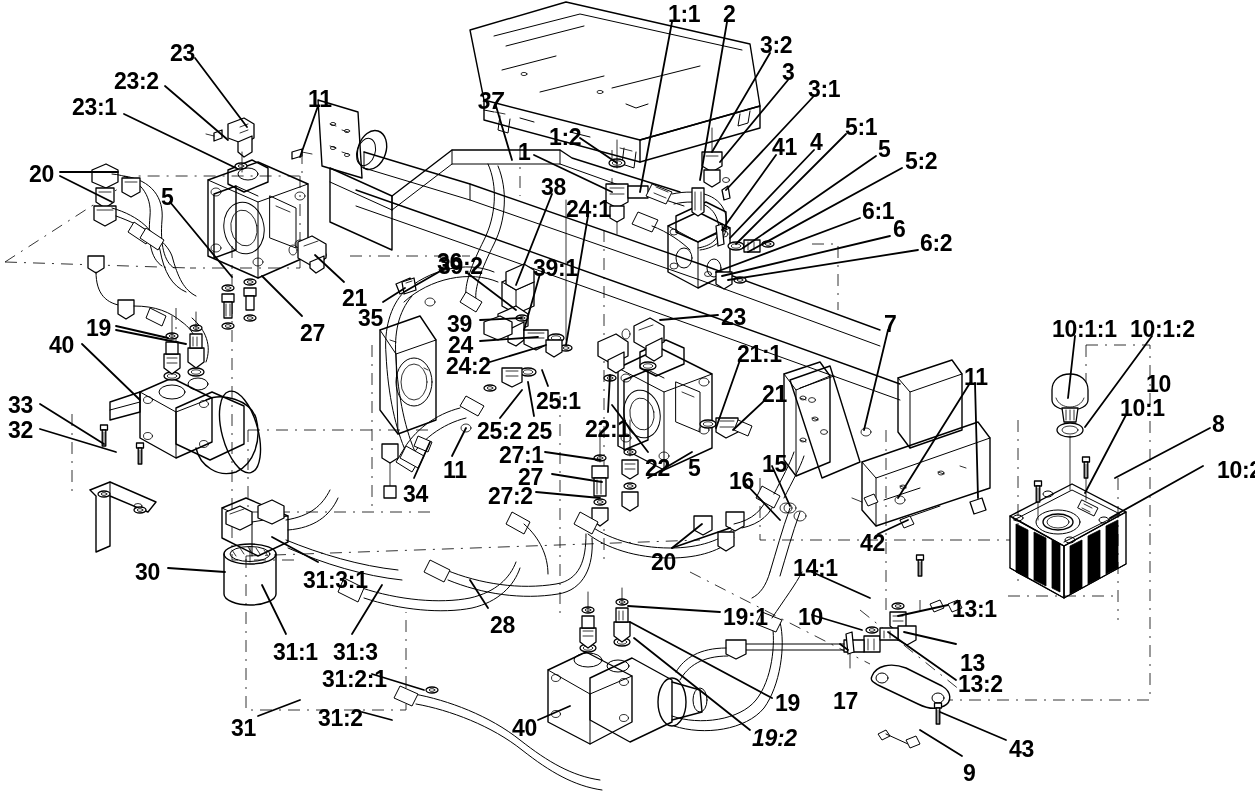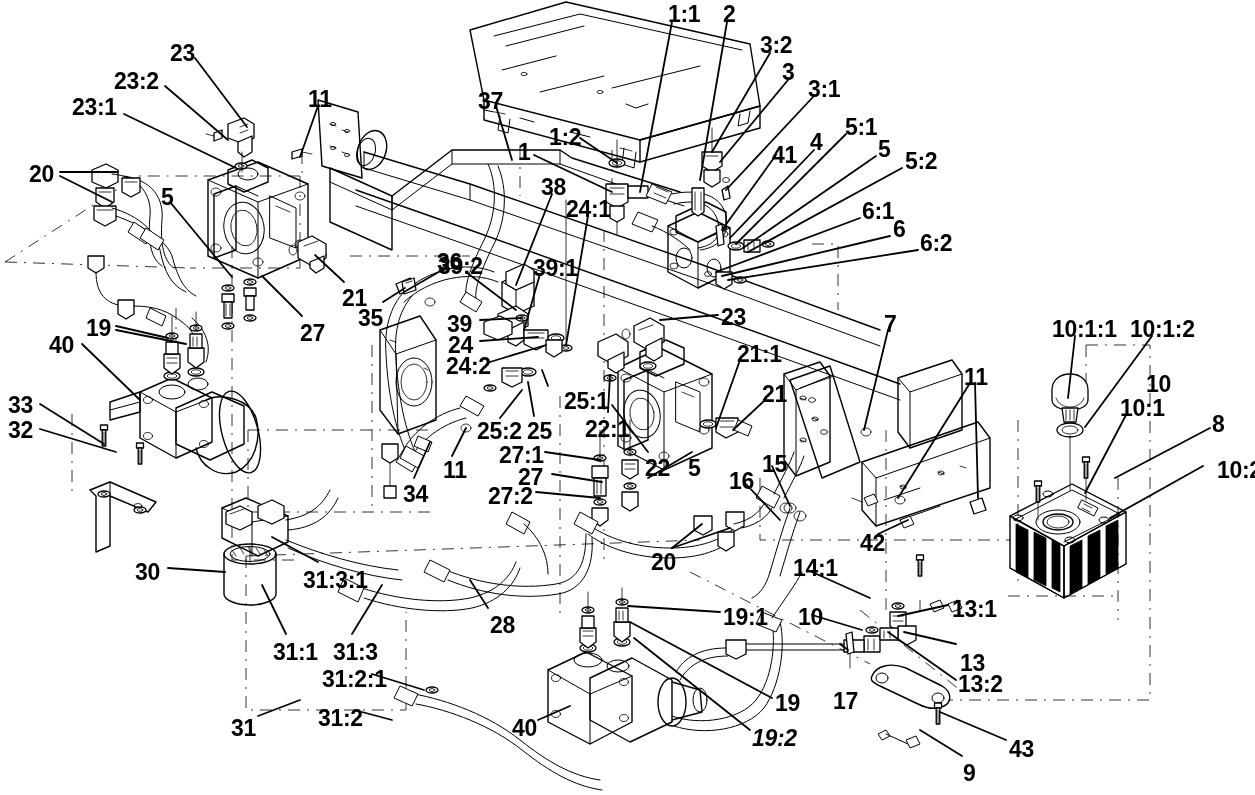--- a/index.html
+++ b/index.html
@@ -745,31 +745,31 @@
         <line x1="1006" y1="740" x2="940" y2="712" class="ldr"></line>
         <line x1="962" y1="756" x2="920" y2="730" class="ldr"></line>
       </g>
   </svg>
 
   <div id="callouts">
       <div class="callout lg" style="left: 170px; top: 42px;">23</div>
       <div class="callout lg" style="left: 114px; top: 70px;">23:2</div>
       <div class="callout lg" style="left: 72px; top: 96px;">23:1</div>
       <div class="callout lg" style="left: 308px; top: 88px;">11</div>
-      <div class="callout lg" style="left: 478px; top: 90px;">37</div>
+      <div class="callout lg" style="left: 478px; top: 90px; font-style: italic;">37</div>
       <div class="callout lg" style="left: 668px; top: 3px;">1:1</div>
       <div class="callout lg" style="left: 723px; top: 3px;">2</div>
       <div class="callout lg" style="left: 760px; top: 34px;">3:2</div>
       <div class="callout lg" style="left: 782px; top: 61px;">3</div>
       <div class="callout lg" style="left: 808px; top: 78px;">3:1</div>
       <div class="callout lg" style="left: 29px; top: 163px;">20</div>
       <div class="callout lg" style="left: 161px; top: 186px;">5</div>
       <div class="callout lg" style="left: 549px; top: 126px;">1:2</div>
       <div class="callout lg" style="left: 518px; top: 141px;">1</div>
-      <div class="callout lg" style="left: 772px; top: 136px; margin-top: 8px;">41</div>
+      <div class="callout lg" style="left: 772px; top: 136px;">41</div>
       <div class="callout lg" style="left: 810px; top: 131px;">4</div>
       <div class="callout lg" style="left: 845px; top: 116px;">5:1</div>
       <div class="callout lg" style="left: 878px; top: 138px;">5</div>
       <div class="callout lg" style="left: 905px; top: 150px;">5:2</div>
       <div class="callout lg" style="left: 862px; top: 200px;">6:1</div>
       <div class="callout lg" style="left: 893px; top: 218px;">6</div>
       <div class="callout lg" style="left: 920px; top: 232px;">6:2</div>
       <div class="callout lg" style="left: 541px; top: 176px;">38</div>
       <div class="callout lg" style="left: 566px; top: 198px;">24:1</div>
       <div class="callout lg" style="left: 437px; top: 251px;">36</div>
@@ -789,21 +789,21 @@
       <div class="callout lg" style="left: 884px; top: 313px;">7</div>
       <div class="callout lg" style="left: 964px; top: 366px;">11</div>
       <div class="callout lg" style="left: 1052px; top: 318px;">10:1:1</div>
       <div class="callout lg" style="left: 1130px; top: 318px;">10:1:2</div>
       <div class="callout lg" style="left: 1146px; top: 373px;">10</div>
       <div class="callout lg" style="left: 1120px; top: 397px;">10:1</div>
       <div class="callout lg" style="left: 1212px; top: 413px;">8</div>
       <div class="callout lg" style="left: 1217px; top: 451px; margin-top: 8px;">10:2</div>
       <div class="callout lg" style="left: 737px; top: 343px;">21:1</div>
       <div class="callout lg" style="left: 762px; top: 383px;">21</div>
-      <div class="callout lg" style="left: 536px; top: 390px; margin-left: 28px;">25:1</div>
+      <div class="callout lg" style="left: 536px; top: 390px;">25:1</div>
       <div class="callout lg" style="left: 477px; top: 420px;">25:2</div>
       <div class="callout lg" style="left: 527px; top: 420px;">25</div>
       <div class="callout lg" style="left: 585px; top: 418px;">22:1</div>
       <div class="callout lg" style="left: 443px; top: 459px;">11</div>
       <div class="callout lg" style="left: 403px; top: 483px;">34</div>
       <div class="callout lg" style="left: 499px; top: 444px;">27:1</div>
       <div class="callout lg" style="left: 518px; top: 466px;">27</div>
       <div class="callout lg" style="left: 488px; top: 485px;">27:2</div>
       <div class="callout lg" style="left: 645px; top: 457px;">22</div>
       <div class="callout lg" style="left: 688px; top: 457px;">5</div>

